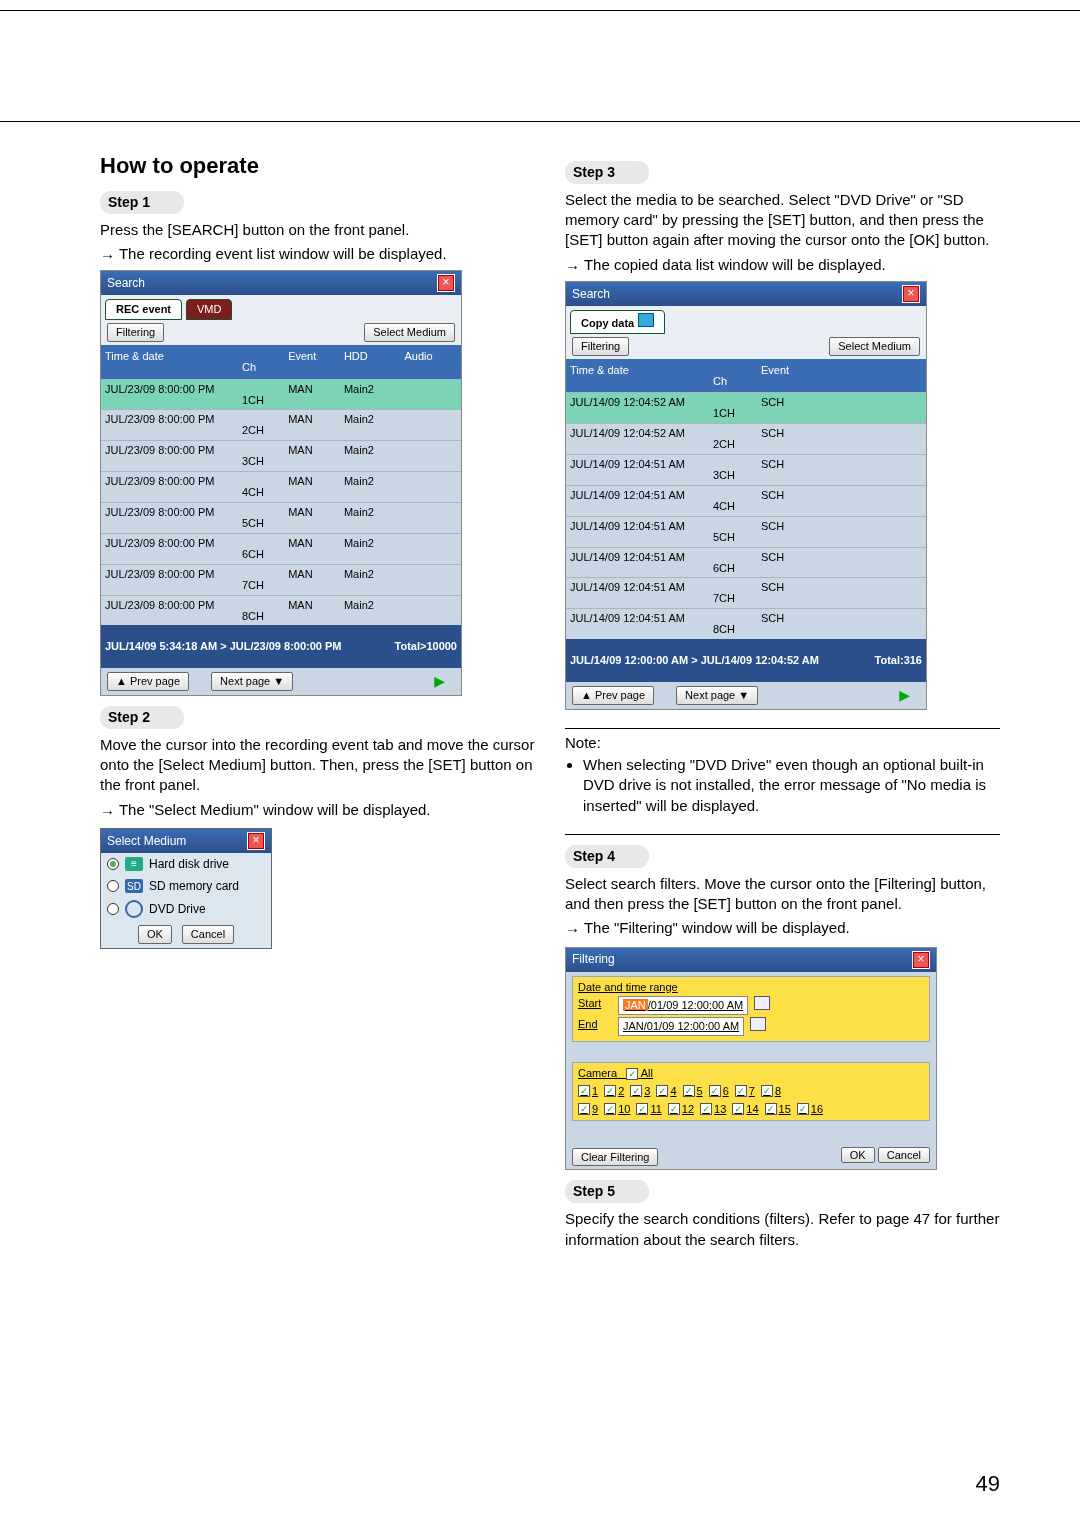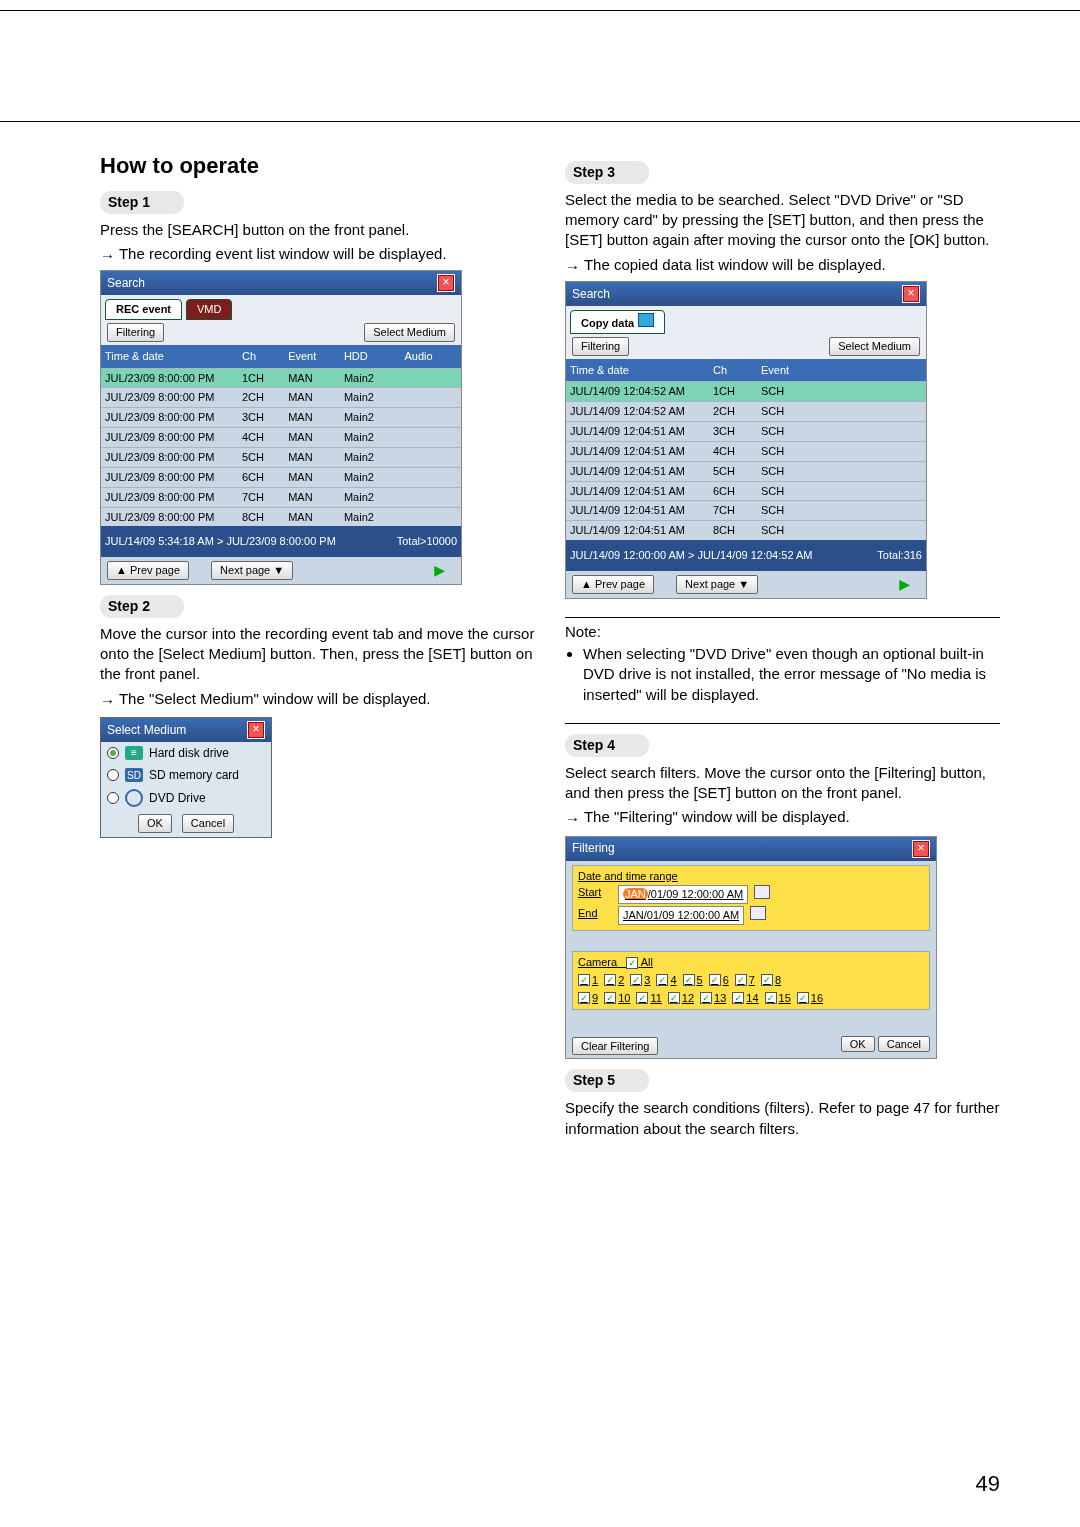--- a/index.html
+++ b/index.html
@@ -86,28 +86,28 @@
     background: linear-gradient(#fff,#ddd);
     border:1px solid #666; border-radius:2px;
     padding:1px 8px; font-size:11px;
   }
   .hdr {
     background:#3b6db5; color:white;
     display:flex; padding:2px 0;
   }
   .hdr span, .row span { padding:2px 4px; }
   .c-td { width:135px; }
-  .c-ch { width:40px; }
+  .c-ch { width:40px;margin-top:11px; }
   .c-ev { width:50px; }
   .c-hd { width:55px; }
   .c-au { width:55px; }
   .tbl { background:#c9d6e3; }
   .tbl .row { display:flex; border-top:1px solid #a7b5c5; }
   .tbl .row.sel { background:#7cd3b6; }
-  .status { background:#2b4f8a; color:#fff; padding:8px 4px; display:flex; justify-content:space-between; }
+  .status { background:#2b4f8a; color:#fff; padding:14px 4px; display:flex; justify-content:space-between;font-weight:bold; }
   .pager { display:flex; justify-content:center; gap:22px; background:#c9d6e3; padding:4px 6px; }
   .play-icon { color:#0a0; font-size:14px; margin-left:auto; padding-right:10px; }
 
   
   .medium-win {
     width: 170px;
     border:1px solid #666;
     font-size:12px;
     margin: 8px 0;
   }
@@ -120,21 +120,21 @@
   .sd-ic  { background:#36a; color:#fff; }
   .dvd-ic { width:14px;height:14px;border:2px solid #36a; border-radius:50%; }
   .btns { display:flex; justify-content:center; gap:10px; padding:4px; background:#dce6ee; }
 
   
   .filt-win { width:370px; border:1px solid #888; font-size:11px; margin:8px 0; }
   .filt-body { background:#c9d6e3; padding:4px 6px; }
   .sect { border:1px solid #98a8bb; padding:3px 5px; margin-bottom:20px; background:#fde047;text-decoration:underline; }
   .filt-line { display:flex; align-items:flex-start; gap:6px; margin:2px 0; }
   .input { background:#fff; border:1px solid #888; padding:1px 4px; font-size:11px; }
-  .input .hl { background:#ff7a1f; color:#fff; padding:0 2px;border-radius:6px; }
+  .input .hl { background:#ff7a1f; color:#fff; padding:0 2px; }
   .cal { width:14px; height:12px; background:#eef; border:1px solid #556; display:inline-block; }
   .chk { width:10px; height:10px; border:1px solid #555; display:inline-flex; align-items:center; justify-content:center; font-size:9px; color:#0a0; background:#fff; }
   .chk::after{ content:"✓"; }
   .camgrid { display:flex; flex-wrap:wrap; gap:6px; font-size:11px; margin-top:3px;}
   .camgrid span { display:inline-flex; align-items:center; gap:2px; }
   .filt-foot { display:flex; justify-content:space-between; padding:3px 6px; background:#c9d6e3; }
 
   .page-num { position:absolute; bottom:40px; right:80px; font-size:22px; }
 
   .copy-tag { width:14px;height:12px; background:#3ad; border:1px solid #058; display:inline-block; margin-left:4px;}

